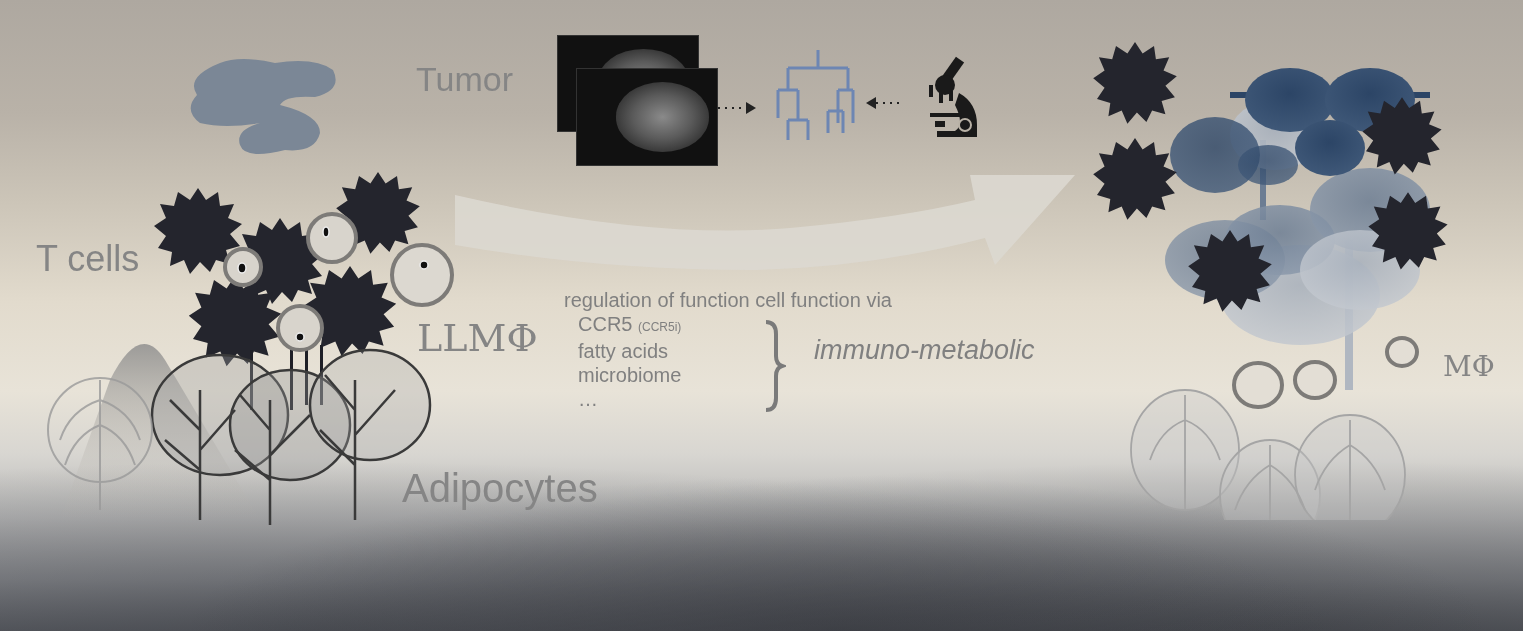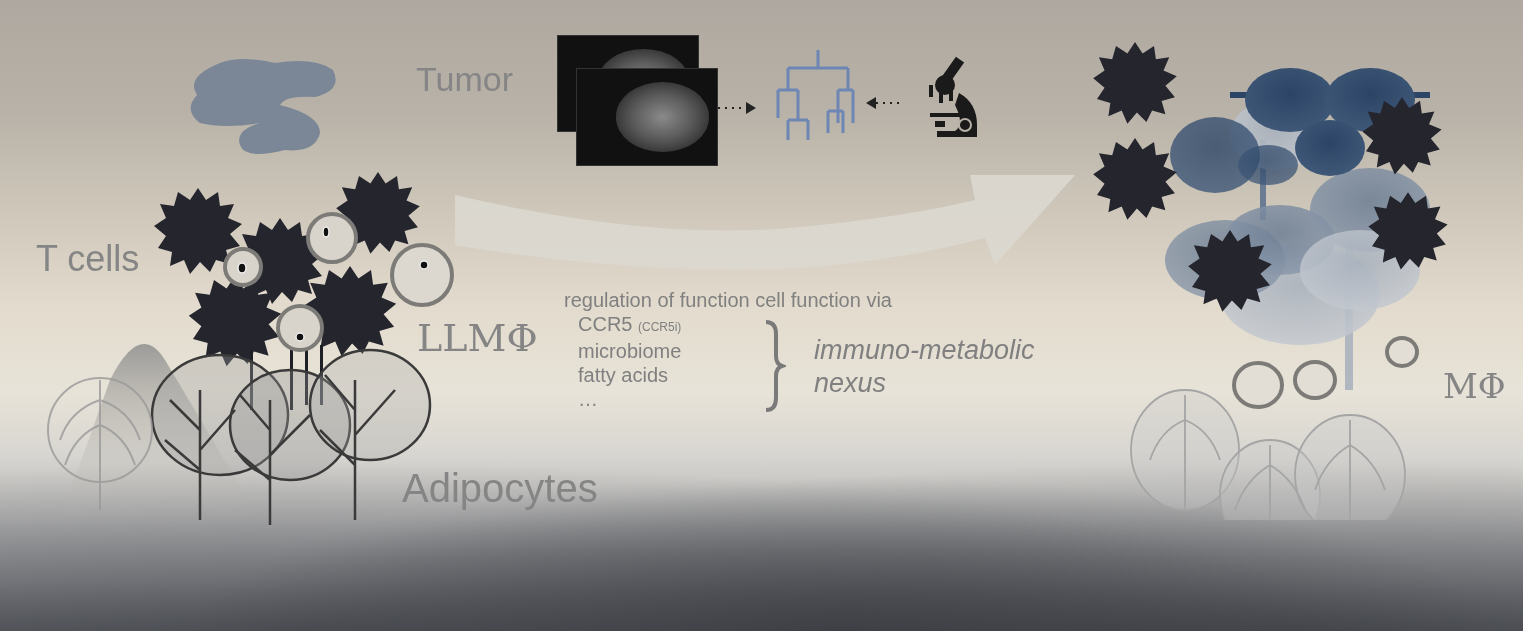--- a/index.html
+++ b/index.html
@@ -143,31 +143,30 @@
   </svg>
 
   <div class="abs label serif-phi" style="left:417px;top:316px;font-size:38px">LLMΦ</div>
   <div class="abs label" style="left:36px;top:238px;font-size:36px">T cells</div>
   <div class="abs label" style="left:402px;top:466px;font-size:40px">Adipocytes</div>
 
   <div class="abs ctx-list" style="left:564px;top:288px">
     <div>regulation of function cell function via</div>
     <div style="padding-left:14px">
       <div><span>CCR5</span> <span class="small">(CCR5i)</span></div>
+      <div><span>fatty acids</span></div>
       <div><span>microbiome</span></div>
-      <div><span>fatty acids</span></div>
       <div><span>…</span></div>
     </div>
   </div>
   <svg class="abs" style="left:762px;top:318px" width="24" height="96">
     <path d="M4 4 Q14 4 14 16 V38 Q14 46 20 48 Q14 50 14 58 V80 Q14 92 4 92" stroke="#7a7a7a" stroke-width="4" fill="none"></path>
   </svg>
   <div class="abs nexus" style="left:794px;top:334px">
     <div>immuno-metabolic</div>
-    <div>nexus</div>
   </div>
 
   <svg class="abs" style="left:1090px;top:40px" width="433" height="480">
     <defs>
       <radialGradient id="tt1" cx="50%" cy="40%" r="60%">
           <stop offset="0" stop-color="#2c4566"></stop>
           <stop offset="1" stop-color="#3f5878"></stop>
         </radialGradient>
       <radialGradient id="tt2" cx="50%" cy="40%" r="60%">
           <stop offset="0" stop-color="#6c7d93"></stop>
@@ -206,15 +205,15 @@
       <ellipse cx="225" cy="340" rx="20" ry="18"></ellipse>
       <ellipse cx="312" cy="312" rx="15" ry="14"></ellipse>
     </g>
     <g stroke="#a5a5a5" stroke-width="1.8" fill="rgba(200,200,200,0.35)">
       <ellipse cx="95" cy="410" rx="54" ry="60"></ellipse>
       <ellipse cx="180" cy="455" rx="50" ry="55"></ellipse>
       <ellipse cx="260" cy="435" rx="55" ry="60"></ellipse>
       <path d="M95 355 V470 M95 380 Q70 390 60 420 M95 380 Q120 390 130 420 M180 405 V505 M180 425 Q155 440 145 470 M180 425 Q205 440 215 470 M260 380 V490 M260 405 Q235 420 225 450 M260 405 Q285 420 295 450" fill="none"></path>
     </g>
   </svg>
-  <div class="abs label serif-phi" style="left:1443px;top:366px;font-size:34px">MΦ</div>
+  <div class="abs label serif-phi" style="left:1443px;top:350px;font-size:28px">MΦ</div>
 
 </div>
 
 </body></html>

